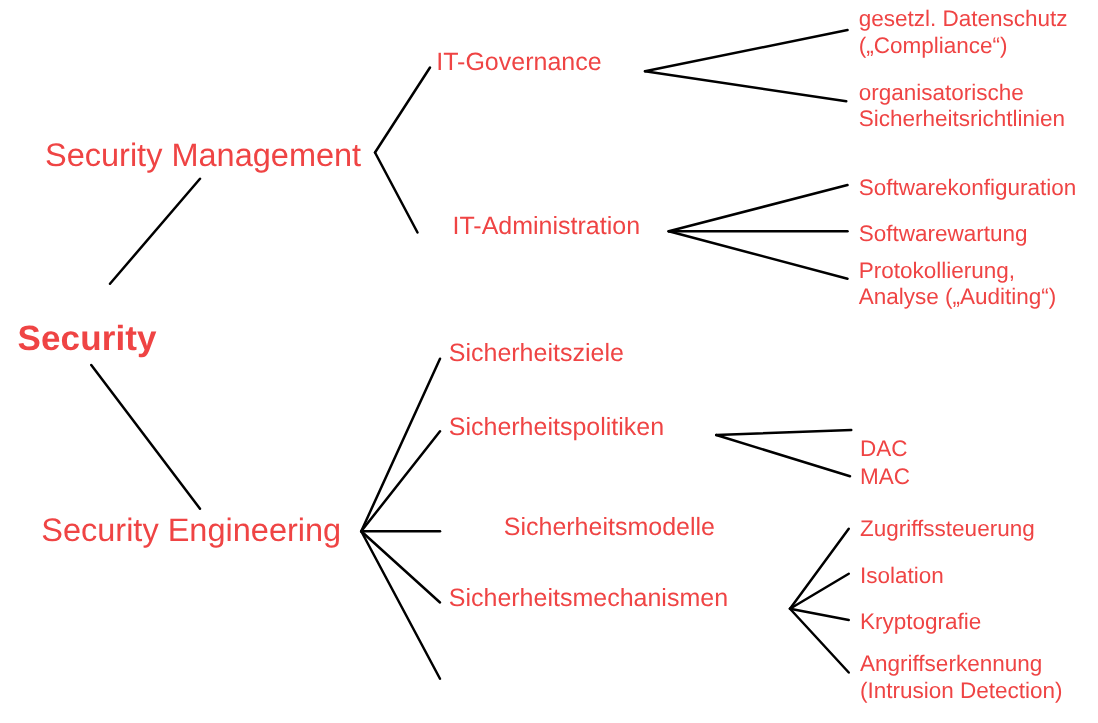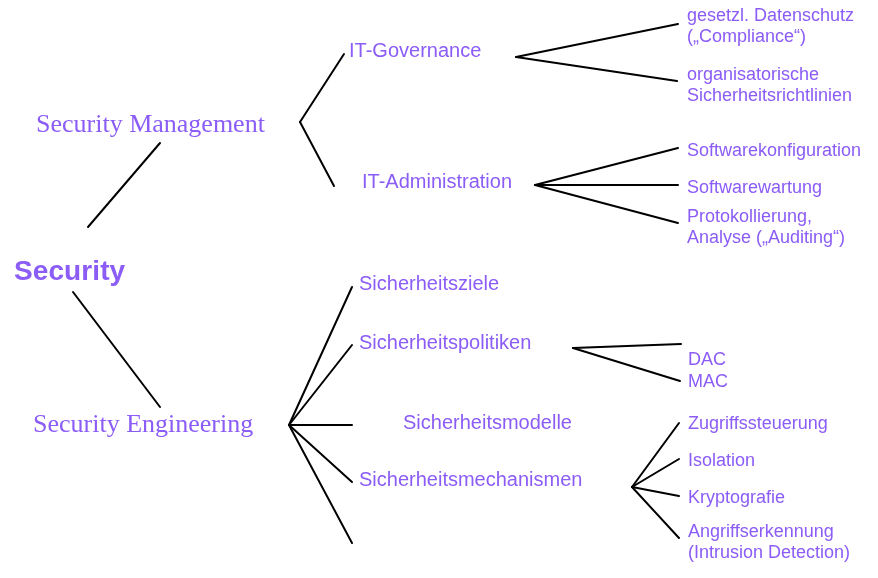--- a/index.html
+++ b/index.html
@@ -23,31 +23,30 @@
     position: absolute;
     left: 0;
     top: 0;
     width: 878px;
     height: 578px;
   }
   .node {
     position: absolute;
     white-space: nowrap;
     line-height: 1.16;
-    color: #8b5cf6;
+    color: #ef4444;
   }
   .node-root {
     font-size: 28px;
     font-weight: bold;
     letter-spacing: 0.1px;
   }
   .node-l1 {
     font-size: 26px;
     font-weight: normal;
-    font-family: Liberation Serif, serif;
   }
   .node-l2 {
     font-size: 20px;
     font-weight: normal;
   }
   .node-l3 {
     font-size: 18px;
     font-weight: normal;
   }
   .node-l3 .line2 {

